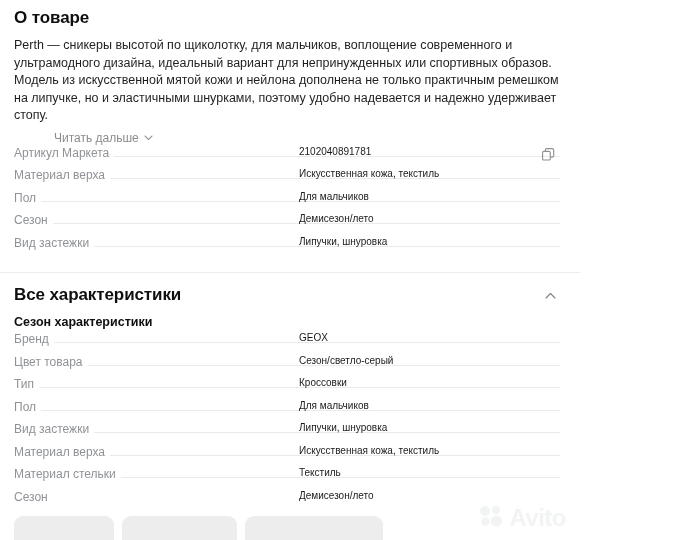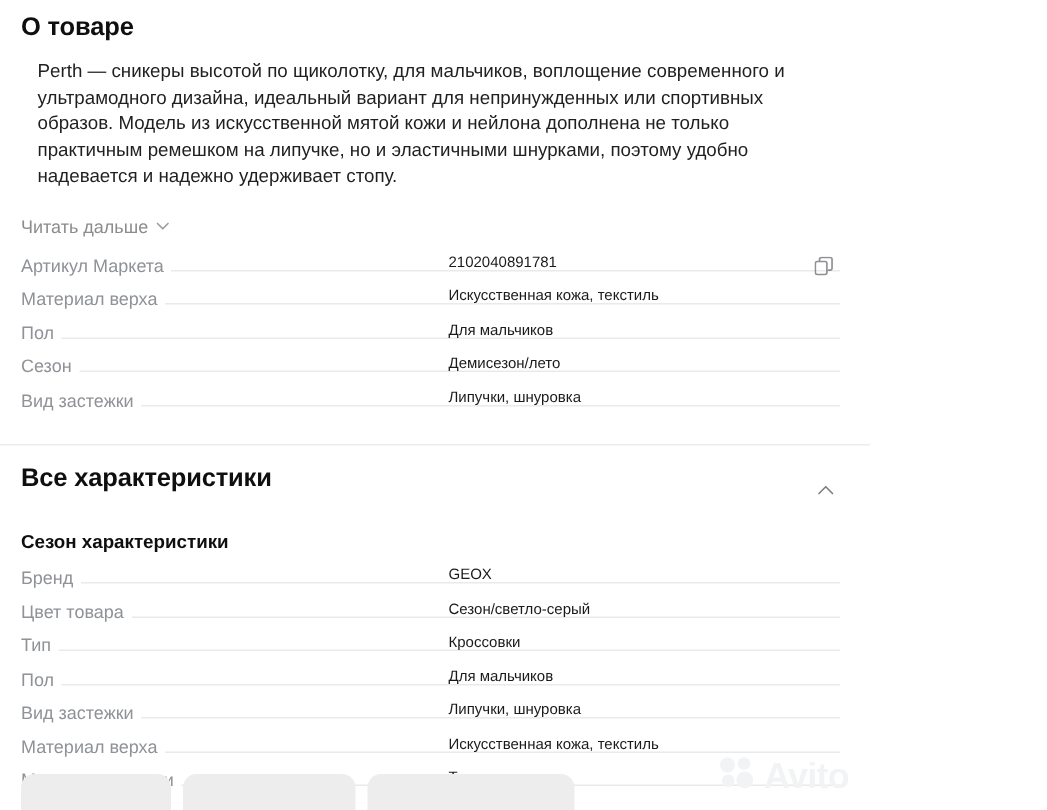--- a/index.html
+++ b/index.html
@@ -34,44 +34,43 @@
     color: #0f0f0f;
     letter-spacing: -0.1px;
     margin: 0 0 9px 0;
     line-height: 20px;
   }
 
   .description {
     font-size: 12.5px;
     line-height: 17.5px;
     color: #1f1f1f;
-    margin: 11px;
+    margin: 0;
     max-width: 672px;
   }
 
   .read-more {
     display: inline-flex;
     align-items: center;
     gap: 5px;
     margin-top: 6px;
     font-size: 12px;
     color: #8c8c8c;
     cursor: pointer;
     user-select: none;
+    margin-left: 40px;
   }
   .read-more .chev {
     display: inline-block;
     line-height: 0;
   }
 
   
   .spec-table {
-    margin-top: 10px;
     width: 100%;
-    text-align: center;
   }
   .spec-row {
     display: flex;
     align-items: baseline;
     height: 22.5px;
     position: relative;
   }
   .spec-label {
     font-size: 12px;
     color: #8f9296;
@@ -241,21 +240,21 @@
             <span class="spec-value">Липучки, шнуровка</span>
           </span>
         </div>
       </div>
   </div>
 
   <div class="section-divider"></div>
 
   <div class="section-all">
     <div class="section-all-head">
-      <h2 class="section-title" style="margin-bottom:15px;">Все характеристики</h2>
+      <h2 class="section-title" style="margin-bottom:0;">Все характеристики</h2>
       <span class="collapse-btn">
         <svg width="11" height="7" viewBox="0 0 11 7" fill="none" xmlns="http://www.w3.org/2000/svg">
           <path d="M1 6L5.5 1.5L10 6" stroke="#5c5f63" stroke-width="1.1" stroke-linecap="round" stroke-linejoin="round"></path>
         </svg>
       </span>
     </div>
 
     <div class="group-title">Сезон характеристики</div>
 
     <div class="spec-table" id="all-specs">

